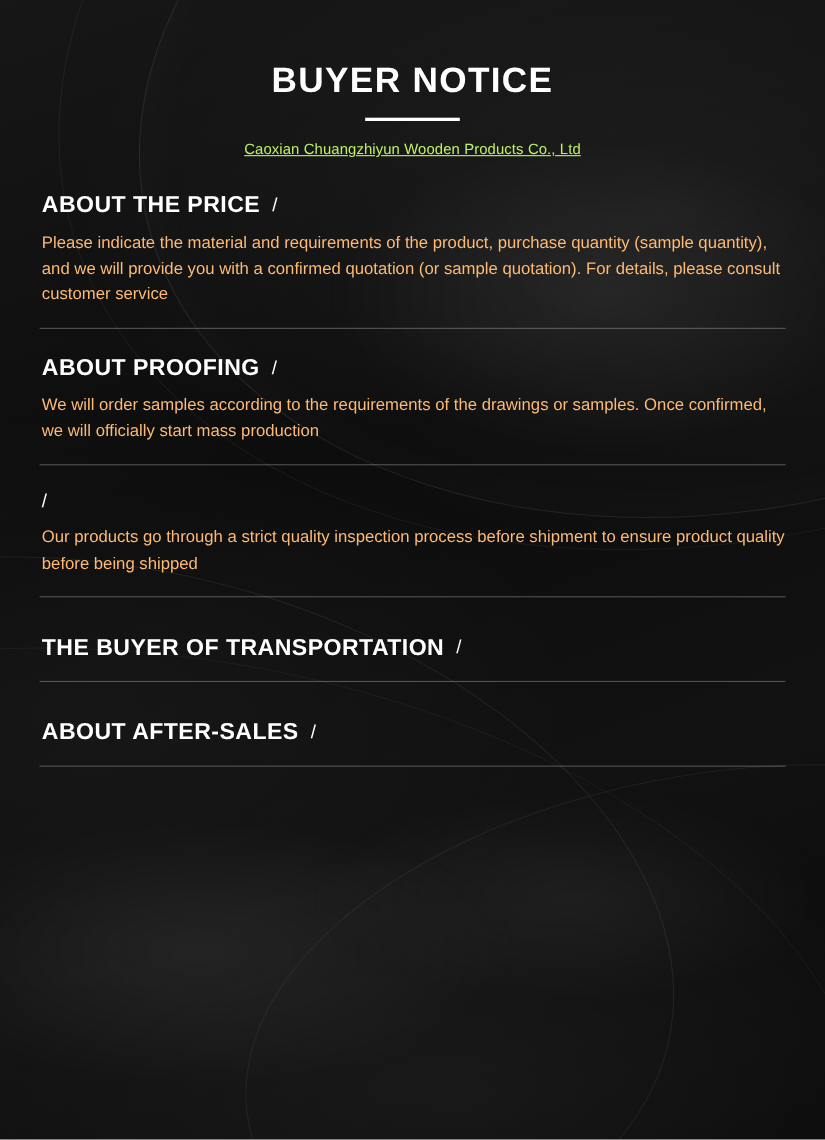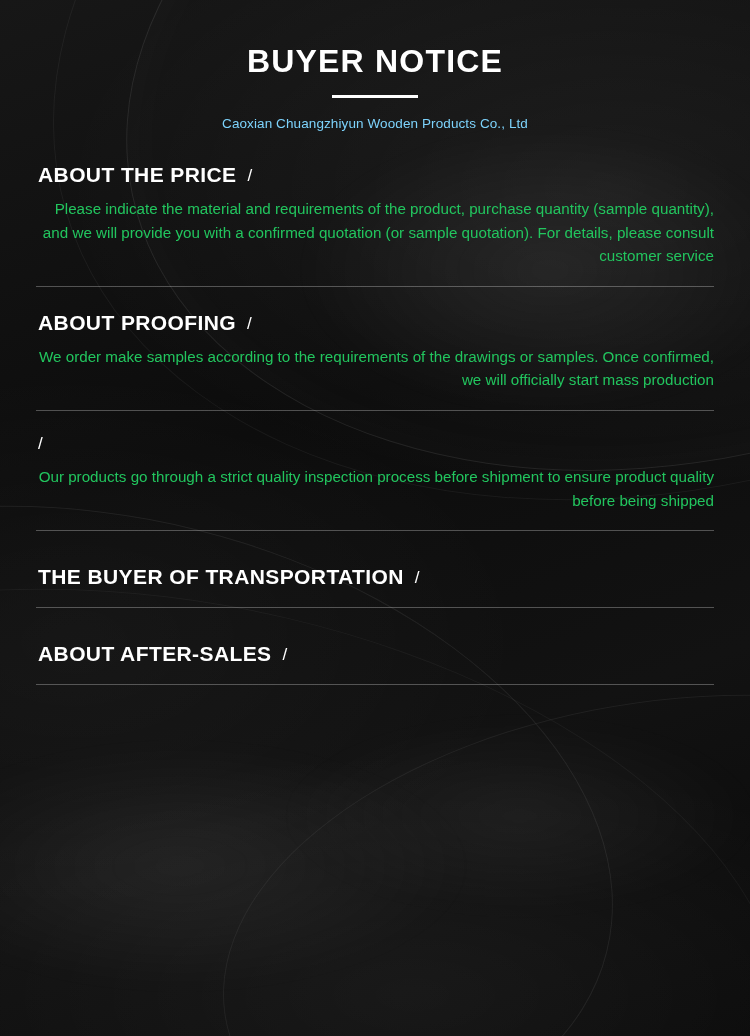--- a/index.html
+++ b/index.html
@@ -93,35 +93,36 @@
     box-sizing: border-box;
     height: 100%;
   }
 
   .title {
     text-align: center;
     color: #ffffff;
     font-size: 32px;
     font-weight: bold;
     letter-spacing: 1.2px;
-    padding-top: 44px;
+    padding-top: 56px;
     line-height: 1.1;
   }
   .title-rule {
     width: 86px;
     height: 3px;
     background: #ffffff;
     margin: 16px auto 0;
   }
   .company {
     text-align: center;
-    color: #7dd3fc;
+    color: #bef264;
     font-size: 13.5px;
     margin-top: 18px;
     letter-spacing: 0.1px;
+    text-decoration: underline;
   }
 
   .sections {
     margin-top: 30px;
   }
   .section {
     padding-top: 2px;
   }
   .sec-head {
     display: flex;
@@ -134,26 +135,25 @@
     margin: 0 0 10px 2px;
     text-align: center;
   }
   .slash {
     color: #ffffff;
     font-size: 17px;
     font-weight: normal;
     transform: translateY(-1px);
   }
   .sec-body {
-    color: #22c55e;
+    color: #fdba74;
     font-size: 15.2px;
     line-height: 1.55;
     margin: 0 0 0 2px;
     max-width: 690px;
-    text-align: right;
   }
   .divider {
     height: 1px;
     background: rgba(255,255,255,0.28);
     margin: 18px 0 22px 0;
   }
   .s1 { margin-top: 6px; }
   .gap-lg { height: 10px; }
 </style>
 </head>
@@ -187,21 +187,21 @@
         <p class="sec-body">Please indicate the material and requirements of the product, purchase quantity (sample quantity), and we will provide you with a confirmed quotation (or sample quotation). For details, please consult customer service</p>
       </div>
 
       <div class="divider"></div>
 
       <div class="section">
         <div class="sec-head">
           <span>ABOUT PROOFING</span>
           <span class="slash">/</span>
         </div>
-        <p class="sec-body">We order make samples according to the requirements of the drawings or samples. Once confirmed, we will officially start mass production</p>
+        <p class="sec-body">We will order samples according to the requirements of the drawings or samples. Once confirmed, we will officially start mass production</p>
       </div>
 
       <div class="divider"></div>
 
       <div class="section">
         <div class="sec-head">
           <span class="slash">/</span>
         </div>
         <p class="sec-body">Our products go through a strict quality inspection process before shipment to ensure product quality before being shipped</p>
       </div>

